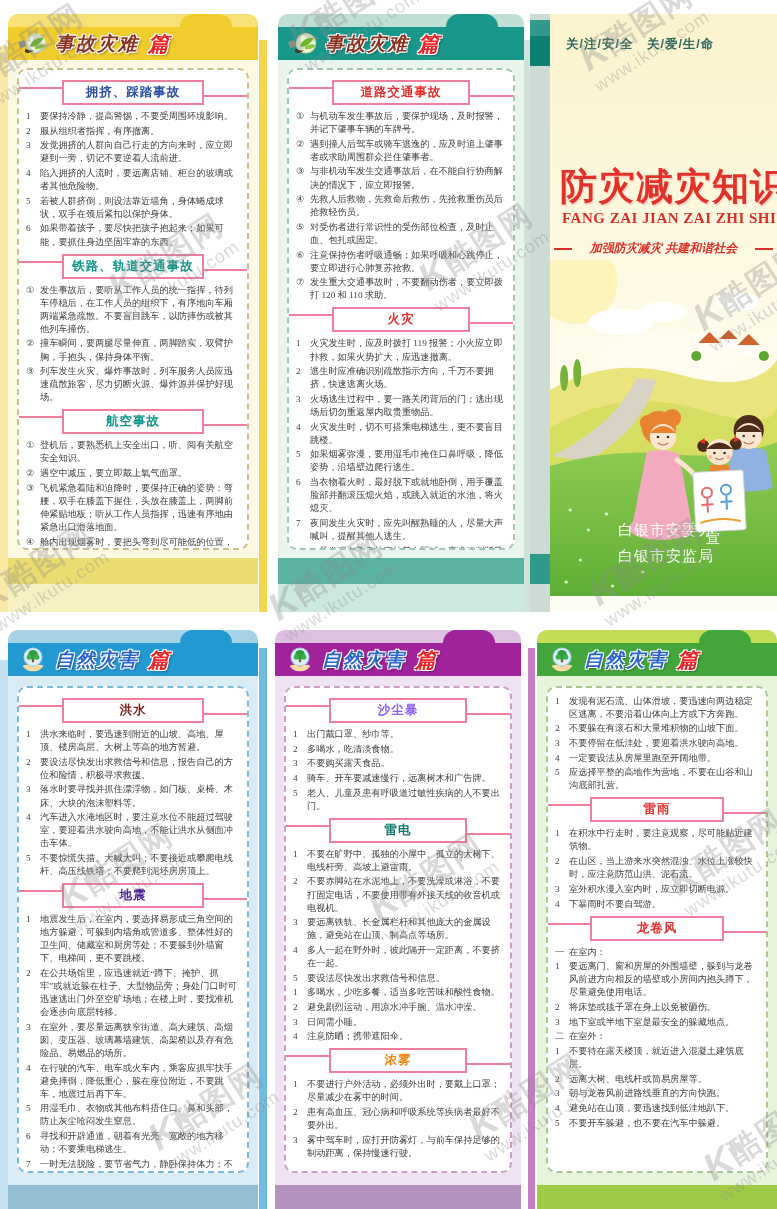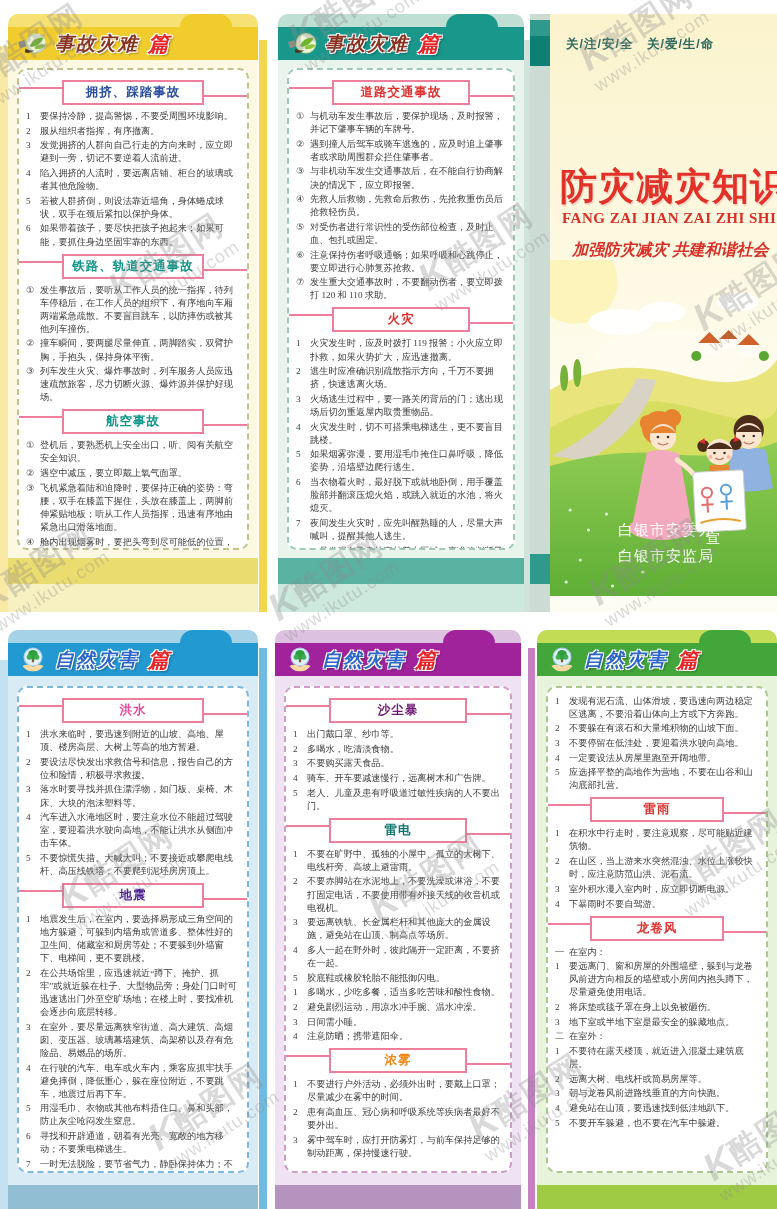--- a/index.html
+++ b/index.html
@@ -56,21 +56,21 @@
   .spine{position:absolute;left:0;top:0;width:20px;height:598px;background:#ccdcd5;}
   .spine .b1{position:absolute;left:0;top:6px;width:20px;height:16px;background:#2f9a8c;}
   .spine .b2{position:absolute;left:0;top:22px;width:20px;height:30px;background:#0e7f73;}
   .spine .b3{position:absolute;left:0;top:540px;width:20px;height:30px;background:#2f9a8c;}
   .tagline{position:absolute;left:36px;top:22px;font-size:12.5px;font-weight:bold;letter-spacing:1px;color:#2e6a5e;white-space:nowrap;}
   .cover-title{position:absolute;left:30px;top:148px;margin:0;font-size:37px;font-weight:900;color:#e13128;
                letter-spacing:1px;white-space:nowrap;text-shadow:1px 2px 0 #f8d8c8;}
   .cover-sub{position:absolute;left:32px;top:196px;font-family:Liberation Serif, serif;
              font-size:15px;font-weight:bold;color:#d92f27;letter-spacing:.5px;white-space:nowrap;}
   .cover-slogan{position:absolute;left:24px;top:226px;right:4px;display:flex;align-items:center;gap:18px;
-                color:#d92f27;font-size:16px;font-weight:bold;font-style:italic;white-space:nowrap;}
+                color:#d92f27;font-size:12px;font-weight:bold;font-style:italic;white-space:nowrap;}
   .cover-slogan .sl-line{flex:1;height:2px;background:#d92f27;}
   .illus{position:absolute;left:20px;top:246px;width:227px;height:336px;}
   .orgs{position:absolute;left:88px;top:503px;color:#fff;font-size:15px;line-height:1.75;letter-spacing:1px;}
   .seal{position:absolute;left:176px;top:516px;color:#fff;font-size:14px;letter-spacing:1px;}
   
   .wm{position:absolute;transform:rotate(-33deg);color:#8b8b8b;opacity:.32;text-align:center;
       pointer-events:none;z-index:40;}
   .wm .row1{display:flex;align-items:center;justify-content:center;gap:2px;font-weight:bold;}
   .wm .logo{font-size:38px;font-style:italic;line-height:1;}
   .wm .brand{font-size:31px;letter-spacing:2px;line-height:1;}
@@ -285,21 +285,21 @@
             <circle cx="25" cy="14" r="3.5" fill="#3fae4c"></circle>
             <path d="M6,26 Q12,22 20,27 Q28,22 34,26 Q28,34 20,33 Q12,34 6,26 Z" fill="#fbd9a2"></path>
           </svg></span>
         <span class="htitle">自然灾害</span>
         <span class="hsuffix">篇</span>
       </div>
       <div class="box">
         <div class="sec-head">
           <span class="line l"></span>
           <span class="sec-box">
-            <span class="sec-title" style="color: #ec4899;">洪水</span>
+            <span class="sec-title" style="color: #7f1d1d;">洪水</span>
           </span>
           <span class="line r"></span>
         </div>
         <div class="item">
           <span class="n">1</span>
           <span class="t">洪水来临时，要迅速到附近的山坡、高地、屋顶、楼房高层、大树上等高的地方暂避。</span>
         </div>
         <div class="item">
           <span class="n">2</span>
           <span class="t">要设法尽快发出求救信号和信息，报告自己的方位和险情，积极寻求救援。</span>
@@ -366,21 +366,21 @@
             <circle cx="25" cy="14" r="3.5" fill="#3fae4c"></circle>
             <path d="M6,26 Q12,22 20,27 Q28,22 34,26 Q28,34 20,33 Q12,34 6,26 Z" fill="#fbd9a2"></path>
           </svg></span>
         <span class="htitle">自然灾害</span>
         <span class="hsuffix">篇</span>
       </div>
       <div class="box">
         <div class="sec-head">
           <span class="line l"></span>
           <span class="sec-box">
-            <span class="sec-title" style="color: #701a75;">沙尘暴</span>
+            <span class="sec-title" style="color: #8b5cf6;">沙尘暴</span>
           </span>
           <span class="line r"></span>
         </div>
         <div class="item">
           <span class="n">1</span>
           <span class="t">出门戴口罩、纱巾等。</span>
         </div>
         <div class="item">
           <span class="n">2</span>
           <span class="t">多喝水，吃清淡食物。</span>
@@ -415,21 +415,21 @@
         <div class="item">
           <span class="n">3</span>
           <span class="t">要远离铁轨、长金属栏杆和其他庞大的金属设施，避免站在山顶、制高点等场所。</span>
         </div>
         <div class="item">
           <span class="n">4</span>
           <span class="t">多人一起在野外时，彼此隔开一定距离，不要挤在一起。</span>
         </div>
         <div class="item">
           <span class="n">5</span>
-          <span class="t">胶底鞋或橡胶轮胎不能抵御闪电。</span>
+          <span class="t">要设法尽快发出求救信号和信息。</span>
         </div>
         <div class="item">
           <span class="n">1</span>
           <span class="t">多喝水，少吃多餐，适当多吃苦味和酸性食物。</span>
         </div>
         <div class="item">
           <span class="n">2</span>
           <span class="t">避免剧烈运动，用凉水冲手腕、温水冲澡。</span>
         </div>
         <div class="item">

